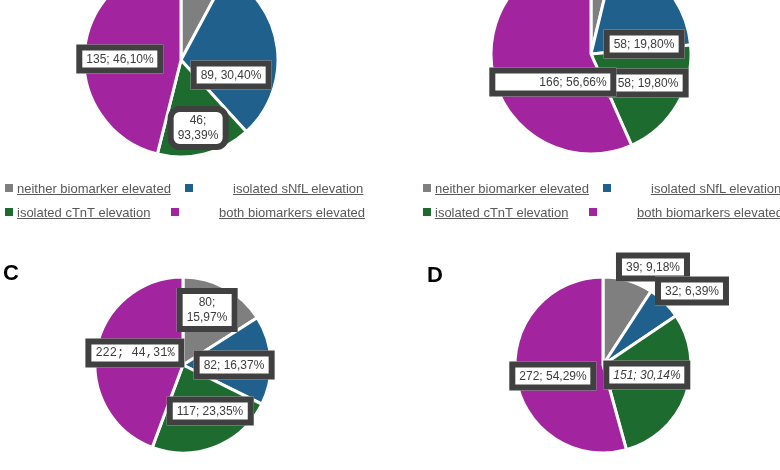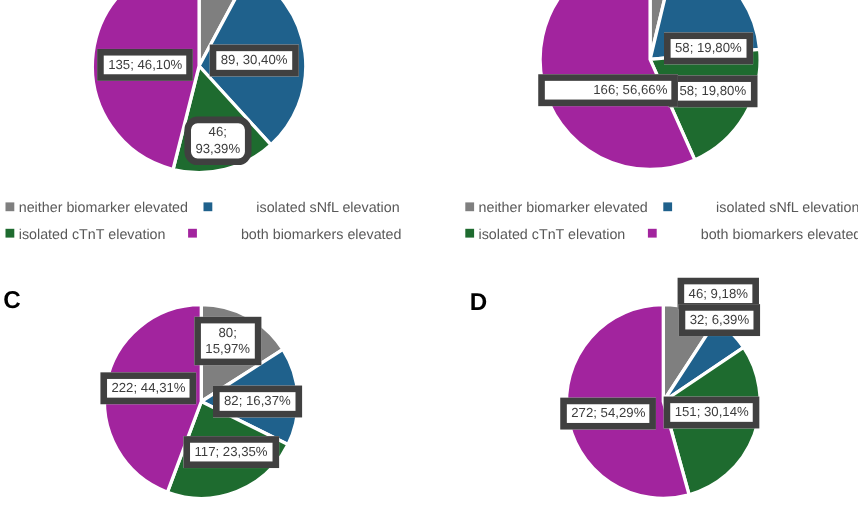--- a/index.html
+++ b/index.html
@@ -37,21 +37,21 @@
   .legend {
     position: absolute;
     width: 360px;
     z-index: 2;
     font-size: 13px;
     color: #595959;
   }
   #legend-a { left: 5px; top: 176px; }
   #legend-b { left: 423px; top: 176px; }
   .legend-row { height: 24px; display: flex; align-items: center; }
-  .legend-item { display: flex; align-items: center; width: 180px; }
+  .legend-item { display: flex; align-items: center; width: 180px; text-decoration: underline; }
   .legend-item.wide { width: auto; gap: 36px; }
   .swatch {
     display: inline-block;
     width: 8px; height: 8px;
     margin-right: 4px;
     flex: 0 0 8px;
   }
   .legend-label { white-space: nowrap; }
 </style>
 </head>
@@ -72,28 +72,28 @@
       <path d="M 183 365 L 257.21 317.70 A 88 88 0 0 1 261.82 404.14 Z" fill="#1f618c" stroke="#ffffff" stroke-width="3" stroke-linejoin="round"></path>
       <path d="M 183 365 L 261.82 404.14 A 88 88 0 0 1 152.21 447.44 Z" fill="#1e6b2f" stroke="#ffffff" stroke-width="3" stroke-linejoin="round"></path>
       <path d="M 183 365 L 152.21 447.44 A 88 88 0 0 1 183.00 277.00 Z" fill="#a2249e" stroke="#ffffff" stroke-width="3" stroke-linejoin="round"></path>
       <path d="M 603 365 L 603.00 277.00 A 88 88 0 0 1 651.00 291.24 Z" fill="#7f7f7f" stroke="#ffffff" stroke-width="3" stroke-linejoin="round"></path>
       <path d="M 603 365 L 651.00 291.24 A 88 88 0 0 1 676.00 315.85 Z" fill="#1f618c" stroke="#ffffff" stroke-width="3" stroke-linejoin="round"></path>
       <path d="M 603 365 L 676.00 315.85 A 88 88 0 0 1 626.44 449.82 Z" fill="#1e6b2f" stroke="#ffffff" stroke-width="3" stroke-linejoin="round"></path>
       <path d="M 603 365 L 626.44 449.82 A 88 88 0 1 1 603.00 277.00 Z" fill="#a2249e" stroke="#ffffff" stroke-width="3" stroke-linejoin="round"></path>
     </svg>
 
   <div id="labels">
-      <div class="slice-label" style="left: 231px; top: 55px;">
+      <div class="slice-label" style="left: 231px; top: 75px;">
         <div>89, 30,40%</div>
       </div>
       <div class="slice-label" style="left: 198px; top: 128px; border-radius: 12px;">
         <div>46;</div>
         <div>93,39%</div>
       </div>
-      <div class="slice-label" style="left: 132px; top: 59px;">
+      <div class="slice-label" style="left: 120px; top: 59px;">
         <div>135; 46,10%</div>
       </div>
       <div class="slice-label" style="left: 644px; top: 44px;">
         <div>58; 19,80%</div>
       </div>
       <div class="slice-label" style="left: 648px; top: 83px;">
         <div>58; 19,80%</div>
       </div>
       <div class="slice-label" style="left: 553px; top: 82px; padding-left: 44px;">
         <div>166; 56,66%</div>
@@ -101,30 +101,30 @@
       <div class="slice-label" style="left: 207px; top: 310px;">
         <div>80;</div>
         <div>15,97%</div>
       </div>
       <div class="slice-label" style="left: 234px; top: 365px;">
         <div>82; 16,37%</div>
       </div>
       <div class="slice-label" style="left: 210px; top: 411px;">
         <div>117; 23,35%</div>
       </div>
-      <div class="slice-label" style="left: 135px; top: 353px;">
+      <div class="slice-label" style="left: 135px; top: 353px; font-family: Liberation Mono, monospace;">
         <div>222; 44,31%</div>
       </div>
       <div class="slice-label" style="left: 653px; top: 267px;">
-        <div>46; 9,18%</div>
+        <div>39; 9,18%</div>
       </div>
-      <div class="slice-label" style="left: 654px; top: 291px;">
+      <div class="slice-label" style="left: 692px; top: 291px;">
         <div>32; 6,39%</div>
       </div>
-      <div class="slice-label" style="left: 647px; top: 375px;">
+      <div class="slice-label" style="left: 647px; top: 375px; font-style: italic;">
         <div>151; 30,14%</div>
       </div>
       <div class="slice-label" style="left: 553px; top: 376px;">
         <div>272; 54,29%</div>
       </div>
     </div>
 
   <div class="panel-letter" id="panel-c">C</div>
   <div class="panel-letter" id="panel-d">D</div>
 

